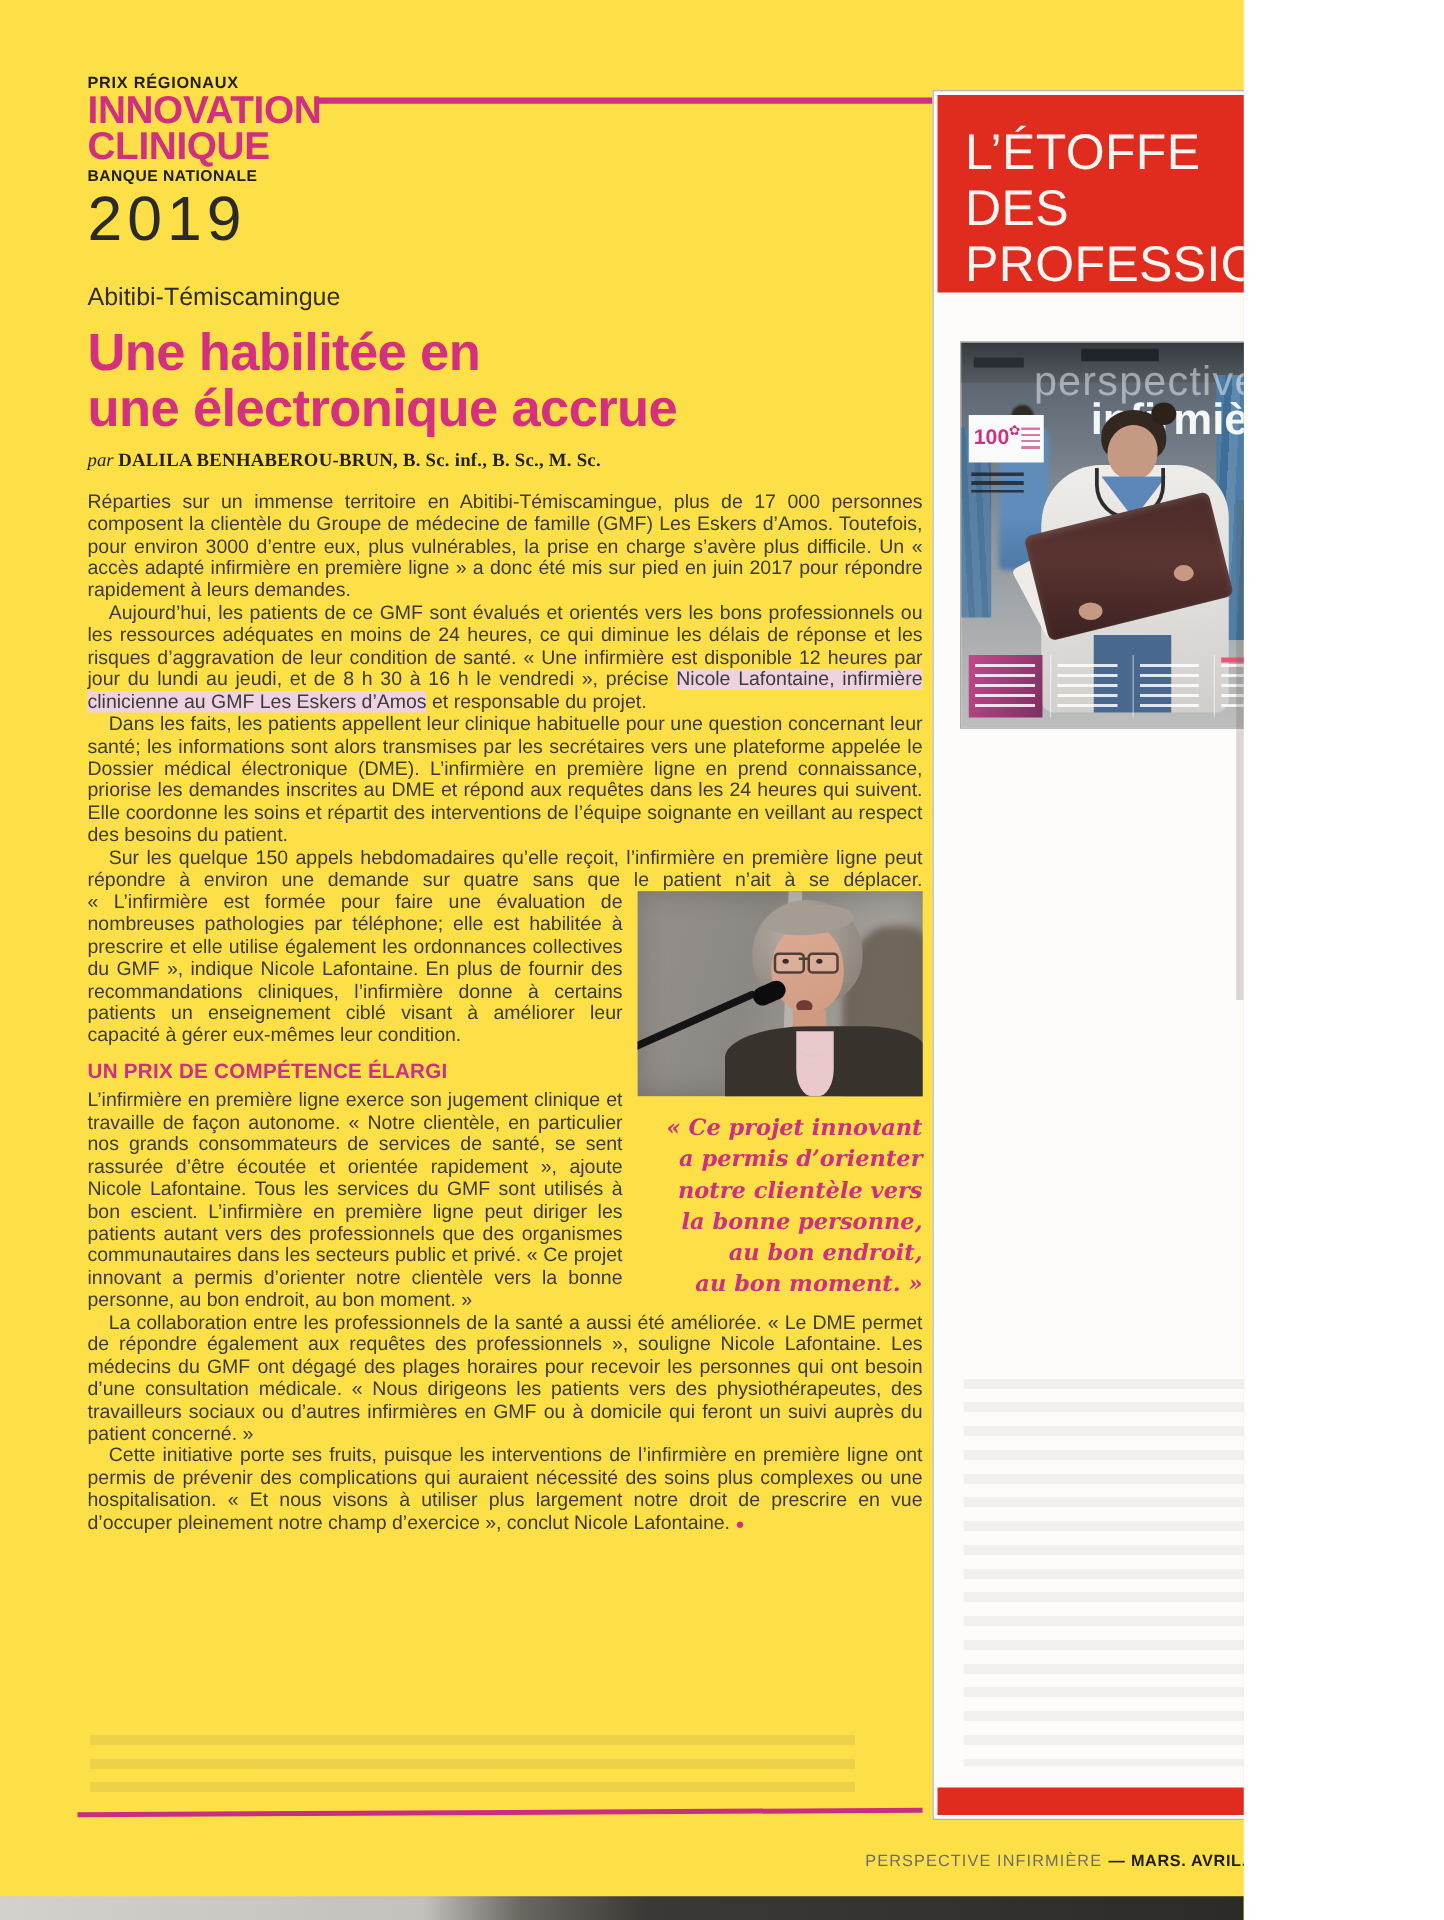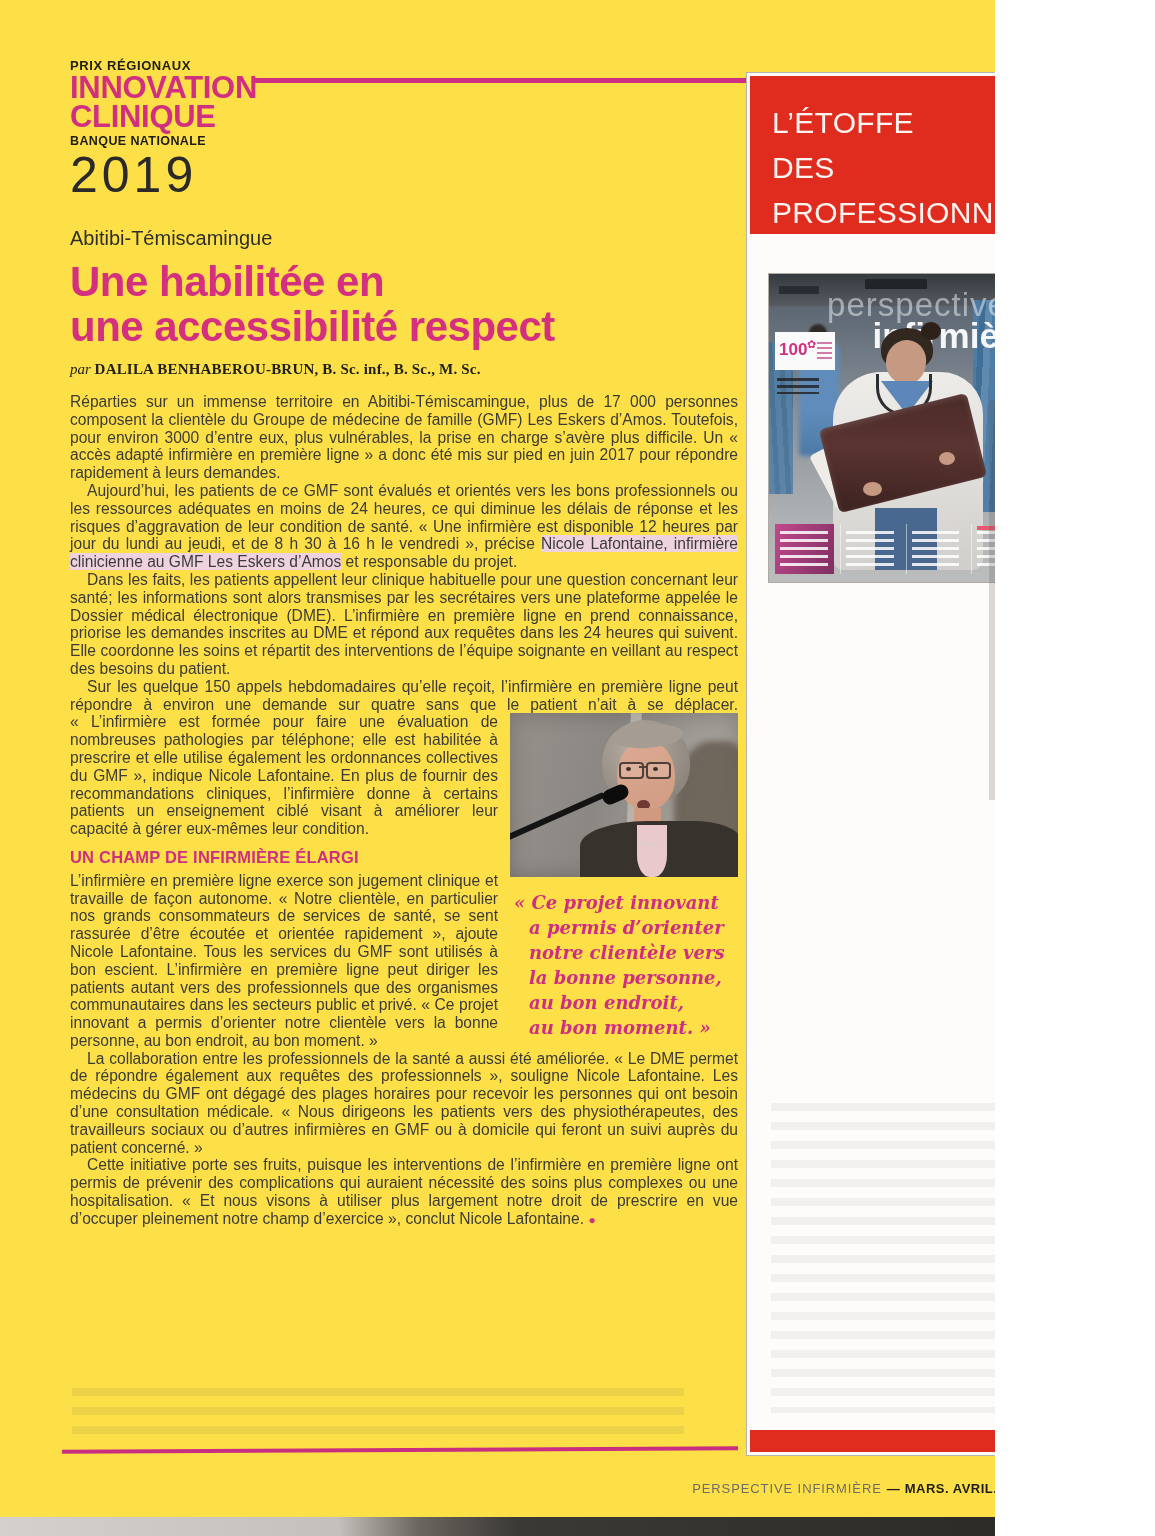--- a/index.html
+++ b/index.html
@@ -49,35 +49,35 @@
   .ph-mouth{left:127px;top:87px;width:13px;height:10px;background:#6e3a33;border-radius:50%;}
   .ph-neck{left:124px;top:95px;width:27px;height:20px;background:#cf9a80;}
   .ph-jacket{left:70px;top:108px;width:160px;height:60px;background:#38322c;border-radius:42% 30% 0 0;}
   .ph-blouse{left:127px;top:112px;width:30px;height:52px;background:#e9c9cb;border-radius:0 0 42% 42%;}
   .ph-necklace{left:128px;top:115px;width:26px;height:16px;border-bottom:2px dotted #ccd0d4;border-radius:50%;}
   .ph-mic-arm{left:-8px;top:124px;width:112px;height:6px;background:#141414;border-radius:3px;transform:rotate(-24deg);transform-origin:left center;}
   .ph-mic-head{left:92px;top:74px;width:27px;height:15px;background:#0c0c0c;border-radius:8px;transform:rotate(-24deg);}
 
   
   .quote{margin-top:13px;padding-left:4px;}
-  .quote-line{font-family:"DejaVu Serif","Liberation Serif",serif;font-style:italic;font-weight:bold;color:#ce2f80;font-size:18px;line-height:25px;text-align:left;}
+  .quote-line{font-family:"DejaVu Serif","Liberation Serif",serif;font-style:italic;font-weight:bold;color:#ce2f80;font-size:18px;line-height:25px;text-align:right;}
   .quote-line.cont{padding-left:15px;}
 
   
   .bottom-rule{position:absolute;left:62px;top:1448px;width:676px;height:4px;background:#c92f80;transform:rotate(-.3deg);}
   .ghost{position:absolute;background:repeating-linear-gradient(180deg,#55524e 0 8px,transparent 8px 19px);}
   .ghost-left{left:72px;top:1388px;width:612px;height:52px;opacity:.10;}
   .ghost-side{left:770px;top:1105px;width:268px;height:310px;opacity:.07;}
   .scan-strip{position:absolute;bottom:0;left:0;width:100%;height:19px;background:linear-gradient(90deg,#d4d1cc 0%,#c4c0bb 34%,#6a6660 42%,#3b3935 52%,#2d2b28 100%);}
   .edge-shade{position:absolute;right:0;top:400px;width:6px;height:400px;background:rgba(96,86,76,.22);}
 
   
   .sidebar{position:absolute;left:746px;top:72px;width:318px;height:1384px;background:#fdfcfa;border:1px solid #b7b3ae;box-sizing:border-box;}
   .banner{margin:3px;height:158px;background:#e02c1e;color:#fbf5f1;padding:24px 0 0 22px;box-sizing:border-box;}
-  .banner-line{font-size:30px;line-height:45px;letter-spacing:.3px;}
+  .banner-line{font-size:40px;line-height:45px;letter-spacing:.3px;}
   .side-red-bar{position:absolute;left:3px;right:3px;bottom:3px;height:22px;background:#e02c1e;}
 
   
   .cover{position:absolute;left:21px;top:200px;width:268px;height:308px;border:1px solid #aeaba7;overflow:hidden;background:linear-gradient(180deg,#4e5a66 0%,#6b7580 22%,#8d949b 48%,#adb0b2 78%,#bcbdbd 100%);}
   .cover *{position:absolute;}
   .cv-ceiling{left:0;top:0;width:100%;height:32px;background:linear-gradient(#343a3e,#555b60);}
   .cv-light{left:96px;top:5px;width:62px;height:10px;background:#1f2529;}
   .cv-light2{left:10px;top:12px;width:40px;height:8px;background:#272d31;}
   .cv-curtain-r{right:0;top:26px;width:64px;height:212px;background:repeating-linear-gradient(93deg,#4c7ca6 0 7px,#3c6d97 7px 13px,#5e8ab0 13px 20px);opacity:.95;}
   .cv-curtain-l{left:0;top:68px;width:24px;height:152px;background:repeating-linear-gradient(87deg,#4c7ca6 0 6px,#3c6d97 6px 11px);opacity:.8;}
@@ -129,35 +129,35 @@
       <div class="award-line">INNOVATION</div>
       <div class="award-line">CLINIQUE</div>
       <div class="award-partner">BANQUE NATIONALE</div>
       <div class="award-year">2019</div>
     </div>
 
     <div class="region">Abitibi-Témiscamingue</div>
 
     <div class="title">
       <div>Une habilitée en</div>
-      <div>une accessibilité respect</div>
+      <div>une électronique accrue</div>
     </div>
 
     <div class="byline"><span class="par">par </span><span class="name">DALILA BENHABEROU-BRUN, B. Sc. inf., B. Sc., M. Sc.</span></div>
 
     <div class="article">
       <p>Réparties sur un immense territoire en Abitibi-Témiscamingue, plus de 17 000 personnes composent la clientèle du Groupe de médecine de famille (GMF) Les Eskers d’Amos. Toutefois, pour environ 3000 d’entre eux, plus vulnérables, la prise en charge s’avère plus difficile. Un « accès adapté infirmière en première ligne » a donc été mis sur pied en juin 2017 pour répondre rapidement à leurs demandes.</p>
       <p class="ind"><span>Aujourd’hui, les patients de ce GMF sont évalués et orientés vers les bons professionnels ou les ressources adéquates en moins de 24 heures, ce qui diminue les délais de réponse et les risques d’aggravation de leur condition de santé. « Une infirmière est disponible 12 heures par jour du lundi au jeudi, et de 8 h 30 à 16 h le vendredi », précise </span><span class="hl">Nicole Lafontaine, infirmière clinicienne au GMF Les Eskers d’Amos</span><span> et responsable du projet.</span></p>
       <p class="ind">Dans les faits, les patients appellent leur clinique habituelle pour une question concernant leur santé; les informations sont alors transmises par les secrétaires vers une plateforme appelée le Dossier médical électronique (DME). L’infirmière en première ligne en prend connaissance, priorise les demandes inscrites au DME et répond aux requêtes dans les 24 heures qui suivent. Elle coordonne les soins et répartit des interventions de l’équipe soignante en veillant au respect des besoins du patient.</p>
       <p class="ind cont-break">Sur les quelque 150 appels hebdomadaires qu’elle reçoit, l’infirmière en première ligne peut répondre à environ une demande sur quatre sans que le patient n’ait à se déplacer.</p>
 
       <div class="mid">
         <div class="mid-left">
           <p>« L’infirmière est formée pour faire une évaluation de nombreuses pathologies par téléphone; elle est habilitée à prescrire et elle utilise également les ordonnances collectives du GMF », indique Nicole Lafontaine. En plus de fournir des recommandations cliniques, l’infirmière donne à certains patients un enseignement ciblé visant à améliorer leur capacité à gérer eux-mêmes leur condition.</p>
-          <div class="sect-head">UN CHAMP DE INFIRMIÈRE ÉLARGI</div>
+          <div class="sect-head">UN PRIX DE COMPÉTENCE ÉLARGI</div>
           <p>L’infirmière en première ligne exerce son jugement clinique et travaille de façon autonome.  « Notre clientèle, en particulier nos grands consommateurs de services de santé, se sent rassurée d’être écoutée et orientée rapidement », ajoute Nicole Lafontaine. Tous les services du GMF sont utilisés à bon escient. L’infirmière en première ligne peut diriger les patients autant vers des professionnels que des organismes communautaires dans les secteurs public et privé. « Ce projet innovant a permis d’orienter notre clientèle vers la bonne personne, au bon endroit, au bon moment. »</p>
         </div>
         <div class="mid-right">
 
           <div class="photo">
             <div class="ph-stripe"></div>
             <div class="ph-person2"></div>
             <div class="ph-hair"></div>
             <div class="ph-face"></div>
             <div class="ph-fringe"></div>

